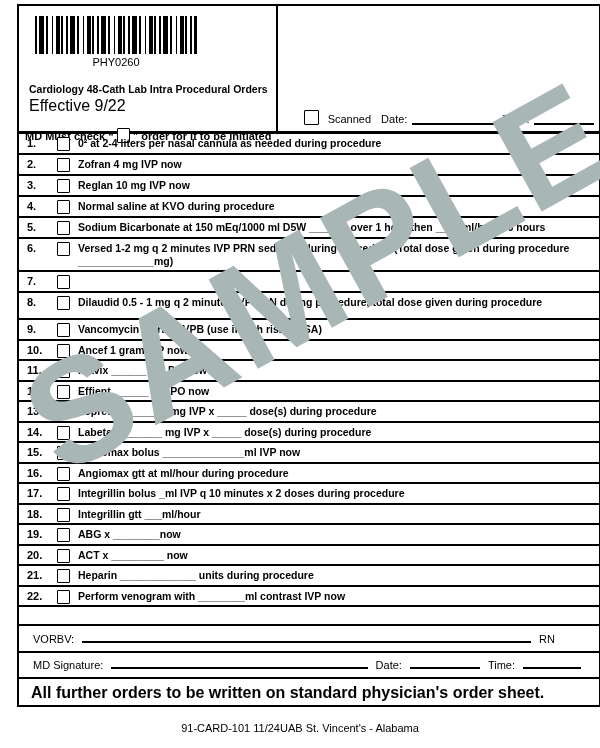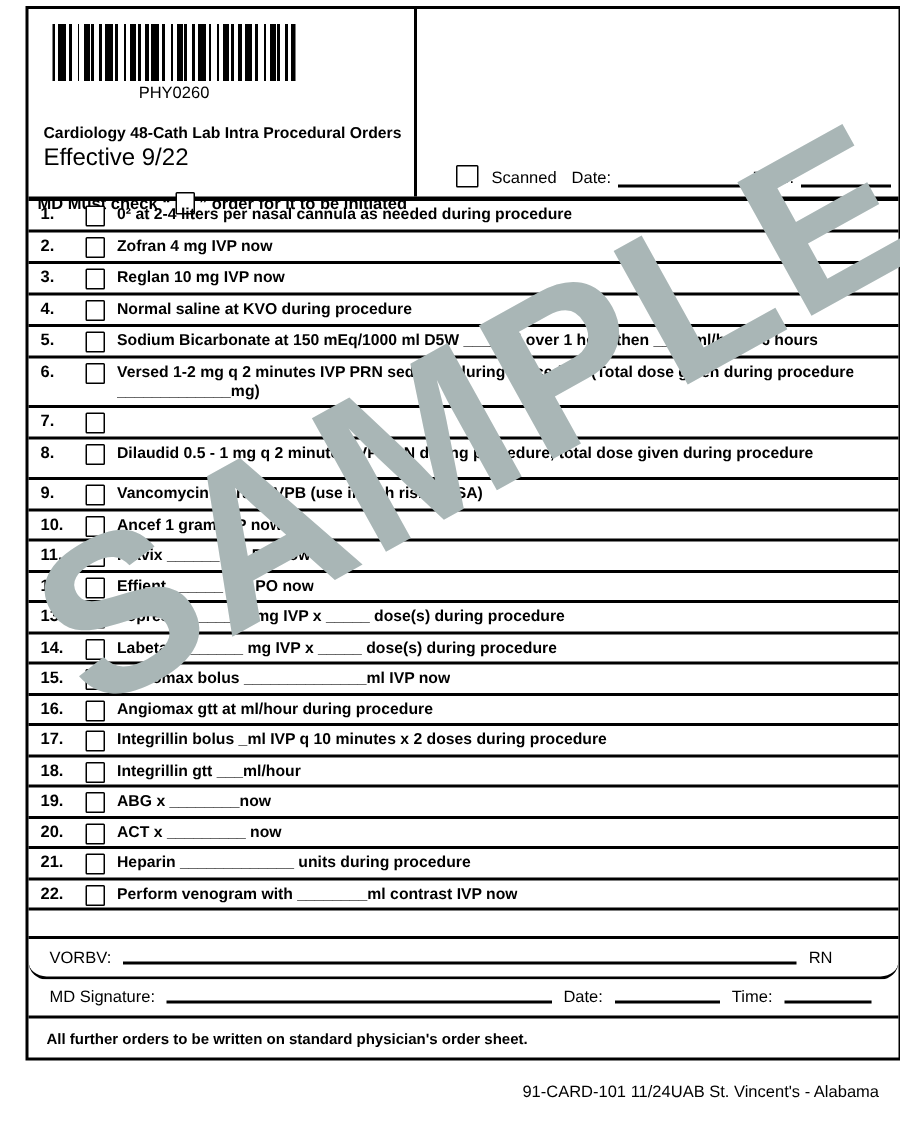--- a/index.html
+++ b/index.html
@@ -39,30 +39,30 @@
   .row:nth-child(7){height:21px;}
   .row:nth-child(8){height:27px;}
   .num{width:26px;font-size:11px;font-weight:bold;flex:none;}
   .row .cb{margin:0 0 0 4px;}
   .txt{margin-left:8px;font-size:10.5px;font-weight:bold;line-height:13px;white-space:nowrap;overflow:hidden;}
   .txt .line2{}
   
   .gap-row{height:17px;border-bottom:2px solid #000;}
   .sig-row{display:flex;align-items:flex-end;box-sizing:border-box;border-bottom:2px solid #000;
            font-size:11px;padding:0 14px 6px 14px;white-space:nowrap;}
-  .vorbv-row{height:27px;border-radius:12px;}
+  .vorbv-row{height:27px;}
   .md-row{height:26px;}
   .fill{flex:1;border-bottom:2px solid #000;margin:0 8px 2px 8px;height:10px;}
   .fill-date{width:70px;flex:none;} .fill-time{width:58px;flex:none;margin-right:4px;}
   .rn{margin-right:30px;}
   .note-row{height:28px;display:flex;align-items:center;padding-left:12px;
-            font-size:10px;font-weight:bold;}
+            font-size:16px;font-weight:bold;}
   
   .page-footer{position:absolute;left:14px;right:14px;top:722px;display:flex;
-               justify-content:flex-end;font-size:11px;}
+               justify-content:center;font-size:11px;}
   
   .watermark{position:absolute;left:0;top:212px;width:600px;text-align:center;
              transform:rotate(-29deg);font-size:148px;line-height:150px;font-weight:bold;
              letter-spacing:4px;z-index:5;pointer-events:none;user-select:none;}
 </style>
 </head>
 <body>
 
 <div class="page">
   <div class="form">

